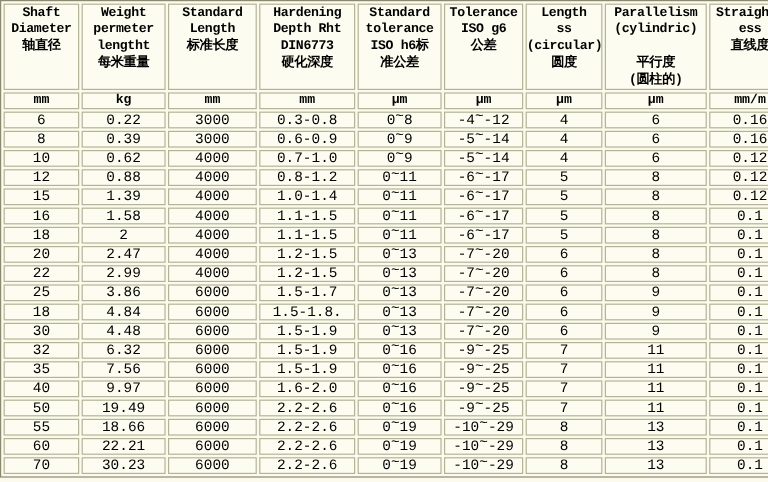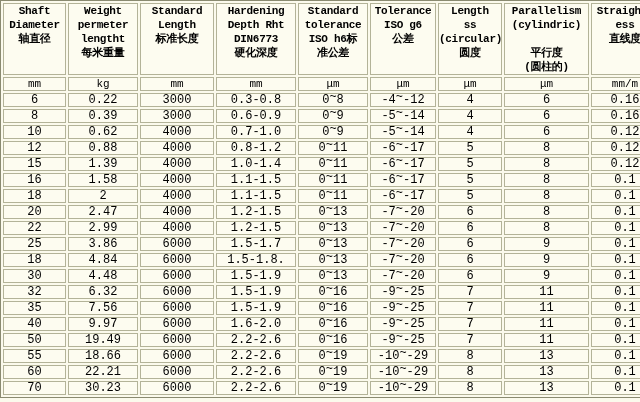--- a/index.html
+++ b/index.html
@@ -30,21 +30,21 @@
     font-size: 11px;
     line-height: 14px;
     letter-spacing: -0.3px;
     white-space: pre-line;
     height: 70px;
   }
   tr.units td {
     font-size: 11px;
     line-height: 12px;
     height: 12px;
-    font-weight: normal;
+    font-weight: bold;
   }
   tbody td {
     font-size: 12px;
     line-height: 12px;
     height: 12px;
   }
   .tld { position: relative; top: -3px; }
 </style>
 </head>
 <body>

